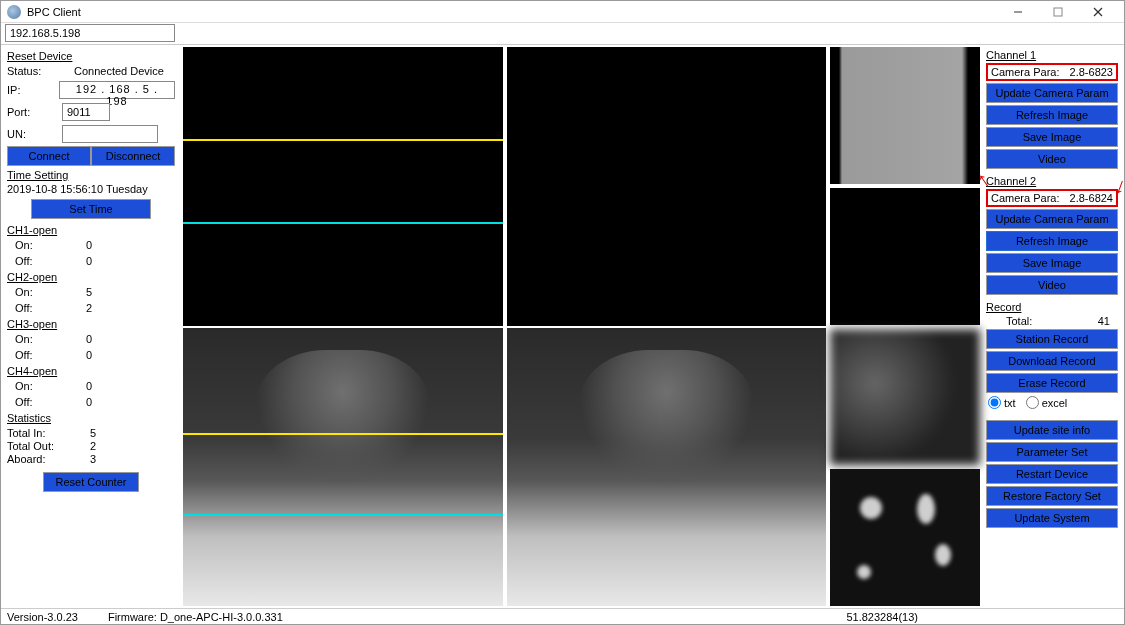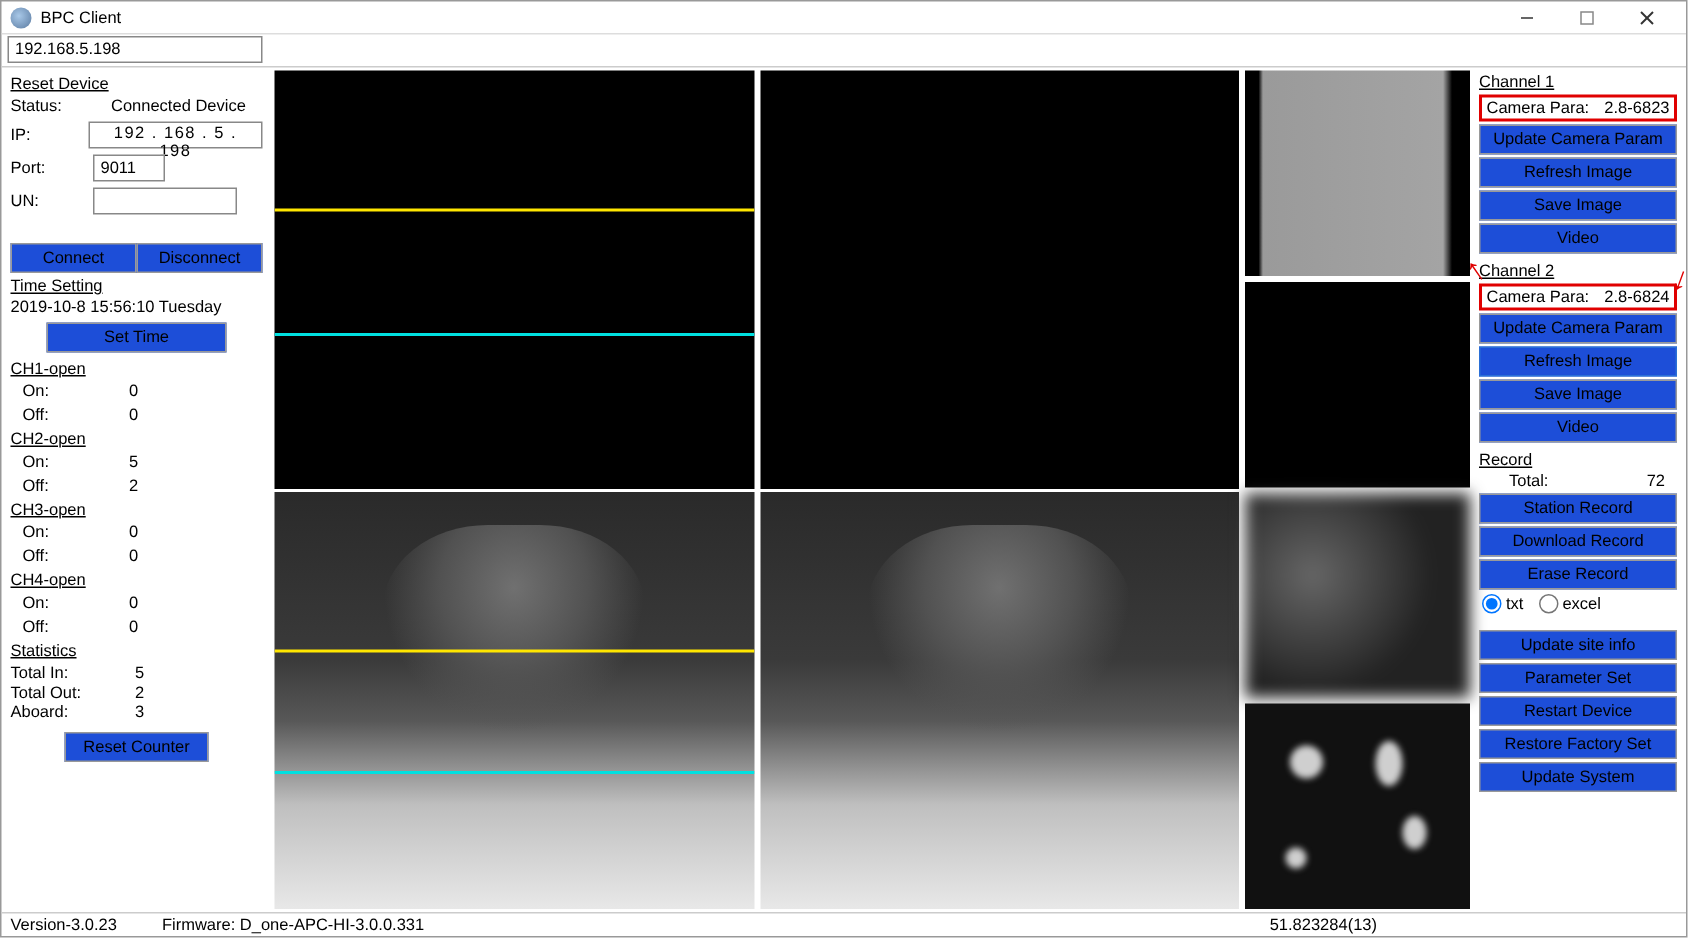--- a/index.html
+++ b/index.html
@@ -22,21 +22,21 @@
 
 .left { width: 180px; padding: 4px 6px 2px 6px; display: flex; flex-direction: column; gap: 2px; }
 .grp-title { text-decoration: underline; margin-top: 1px; }
 .row { display: flex; align-items: center; gap: 19px; margin: 1px 0; }
 .row label { width: 36px; }
 .row .val-col { width: 60px; }
 .ip-field { border: 1px solid #888; padding: 1px 4px; height: 18px; width: 126px; text-align: center; letter-spacing: 1px; }
 .txt { border: 1px solid #888; height: 18px; width: 96px; padding: 0 4px; }
 .txt.short { width: 48px; }
 .btn { background: #1d4ed8; border: 1px solid #999; height: 20px; display: inline-flex; align-items: center; justify-content: center; cursor: pointer; }
-.connect-row { display: flex; gap: 0; margin-top: 16px; }
+.connect-row { display: flex; gap: 0; margin-top: 0; }
 .connect-row .btn { flex: 1; }
 .settime { width: 120px; margin: 2px auto; display: block; }
 .stats .row label { width: 64px; }
 .reset { width: 96px; margin: 4px auto 0 auto; display: block; }
 
 
 .center { flex: 1; display: flex; gap: 4px; padding: 2px 2px 2px 2px; }
 .vcol { flex: 1; display: flex; flex-direction: column; gap: 2px; }
 .vframe { position: relative; flex: 1; background: #000; overflow: hidden; }
 .vframe.cam { background: linear-gradient(#2a2a2a 0%, #3a3a3a 40%, #585858 55%, #bfbfbf 75%, #e8e8e8 100%); }
@@ -232,21 +232,21 @@
       <span>2.8-6824</span>
     </div>
     <button class="btn">Update Camera Param</button>
     <button class="btn hl">Refresh Image</button>
     <button class="btn">Save Image</button>
     <button class="btn">Video</button>
 
     <div class="grp-title" style="margin-top:4px">Record</div>
     <div class="rec-row">
         <span>Total:</span>
-        <span>72</span>
+        <span>41</span>
       </div>
     <button class="btn">Station Record</button>
     <button class="btn">Download Record</button>
     <button class="btn">Erase Record</button>
     <div class="radio-row">
       <label>
           <input type="radio" name="fmt" checked="" style="">
           <span>txt</span>
         </label>
       <label>

